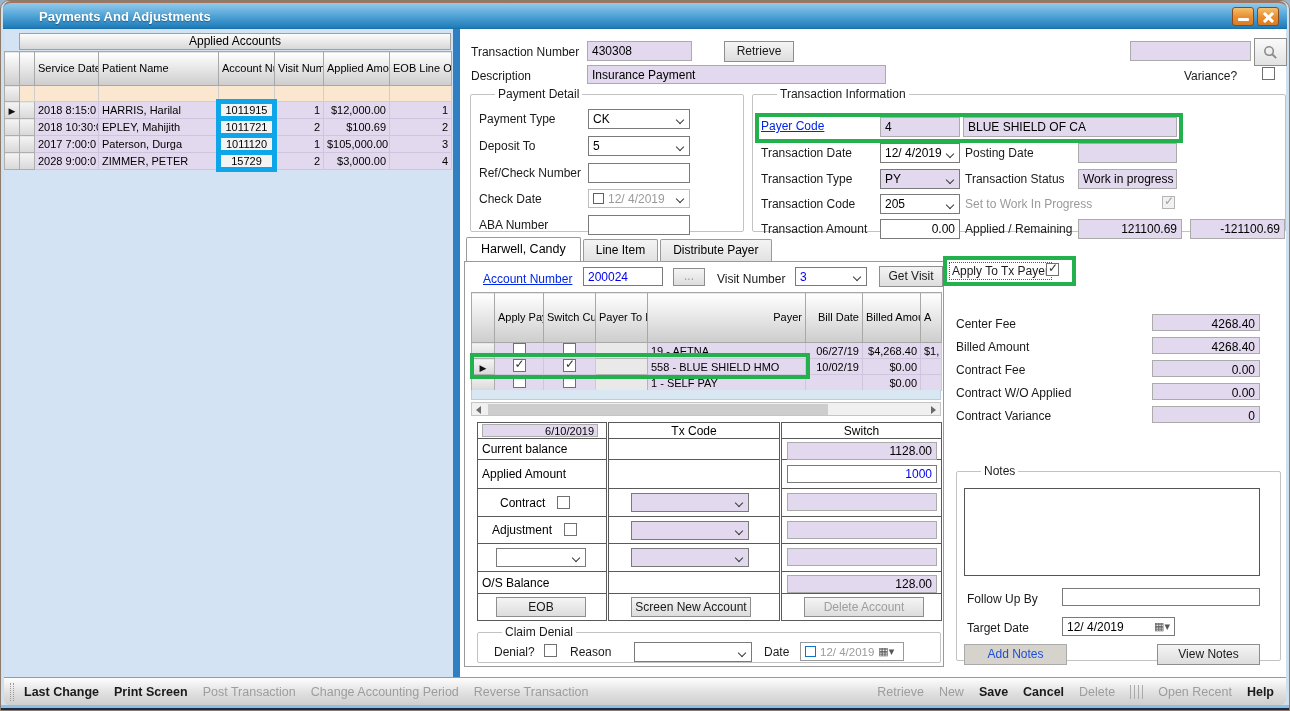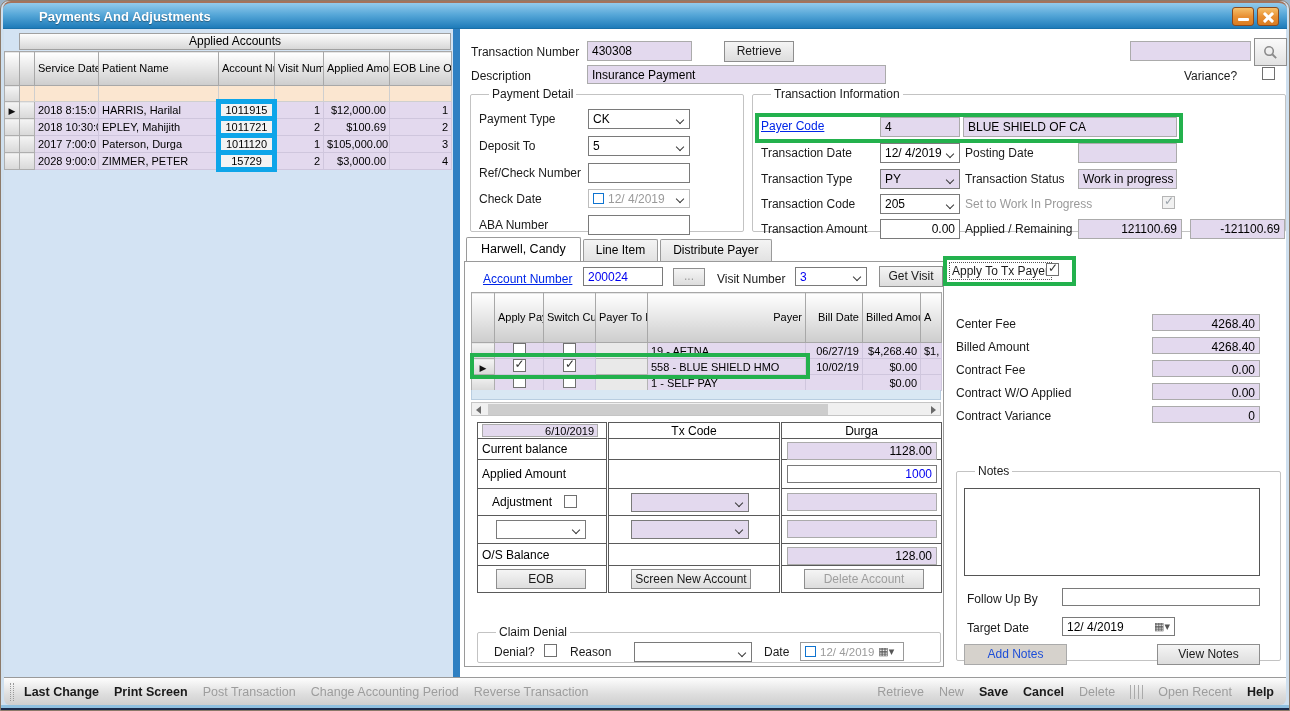--- a/index.html
+++ b/index.html
@@ -52,21 +52,21 @@
   .cb { width:13px; height:13px; background:#fff; border:1px solid #707070; position:absolute; }
   .cb.bluebd { border-color:#0f74d0; }
   .cb.grayed { background:#f1f1f1; border-color:#b5b5b5; }
   .cb.checked::after { content:"✓"; position:absolute; left:1px; top:-3px; font-size:12px; color:#333; }
   .cb.grayed.checked::after { color:#9aa2aa; }
   .cb.inline { position:relative; display:inline-block; flex:none; }
   .link { color:#0026e8; text-decoration:underline; cursor:pointer; }
   .blueval { color:#0000f0; }
   .greenbox { position:absolute; border:4px solid #23b14d; pointer-events:none; z-index:20; }
   fieldset { position:absolute; border:1px solid #c3c3c3; border-radius:2px; }
-  legend { font-size:12px; color:#1a1a1a; margin-left:18px; padding:0 3px; }
+  legend { font-size:12px; color:#1a1a1a; margin-left:24px; padding:0 3px; }
 
   .tabstrip { position:absolute; left:6px; top:210px; display:flex; }
   .tab { font-size:12px; padding:3px 12px 4px; border:1px solid #9a9a9a; border-bottom:none;
          background:linear-gradient(#f4f4f4,#e2e2e2); margin-right:2px; border-radius:2px 2px 0 0; cursor:pointer; }
   .tab.active { background:#fff; position:relative; z-index:5; padding:4px 14px 5px; margin-top:-2px; font-size:12.5px; }
   .tabpage { position:absolute; left:4px; top:232px; width:480px; height:406px; background:#fff;
              border:1px solid #9a9a9a; }
 
   .pg th, .pg td { height:16px; }
   .ptb { background:#e9e9e9; border:1px solid #b4b4b4; }
@@ -350,34 +350,45 @@
               <col style="width:130px">
               <col style="width:173px">
               <col style="width:161px">
             </colgroup>
           <tbody>
               <tr style="height:16px">
             <td>
                   <div class="lav" style="position:absolute;left:4px;top:1px;right:8px;height:13px;text-align:right;font-size:11px;padding:0 3px">6/10/2019</div>
                 </td>
             <td class="hdr dbl">Tx Code</td>
-            <td class="hdr dbl">Durga</td>
+            <td class="hdr dbl">Switch</td>
           </tr>
           <tr style="height:21px">
             <td>Current balance</td>
             <td class="dbl"></td>
             <td class="dbl">
                   <div class="infield lav">1128.00</div>
                 </td>
           </tr>
           <tr style="height:29px">
             <td>Applied Amount</td>
             <td class="dbl"></td>
             <td class="dbl">
                   <div class="infield tb blueval" style="top:5px">1000</div>
+                </td>
+          </tr>
+          <tr style="height:28px">
+            <td><span style="margin-left:18px">Contract</span><span class="cb inline" style="margin-left:12px;vertical-align:-2px"></span></td>
+            <td class="dbl">
+                  <div class="combo lavbg" style="left:22px;top:4px;width:118px;height:19px">
+                    <i class="chev" style="top:6px"></i>
+                  </div>
+                </td>
+            <td class="dbl">
+                  <div class="infield lav" style="top:4px"></div>
                 </td>
           </tr>
           <tr style="height:27px">
             <td><span style="margin-left:10px">Adjustment</span><span class="cb inline" style="margin-left:12px;vertical-align:-2px"></span></td>
             <td class="dbl">
                   <div class="combo lavbg" style="left:22px;top:4px;width:118px;height:19px">
                     <i class="chev" style="top:6px"></i>
                   </div>
                 </td>
             <td class="dbl">

